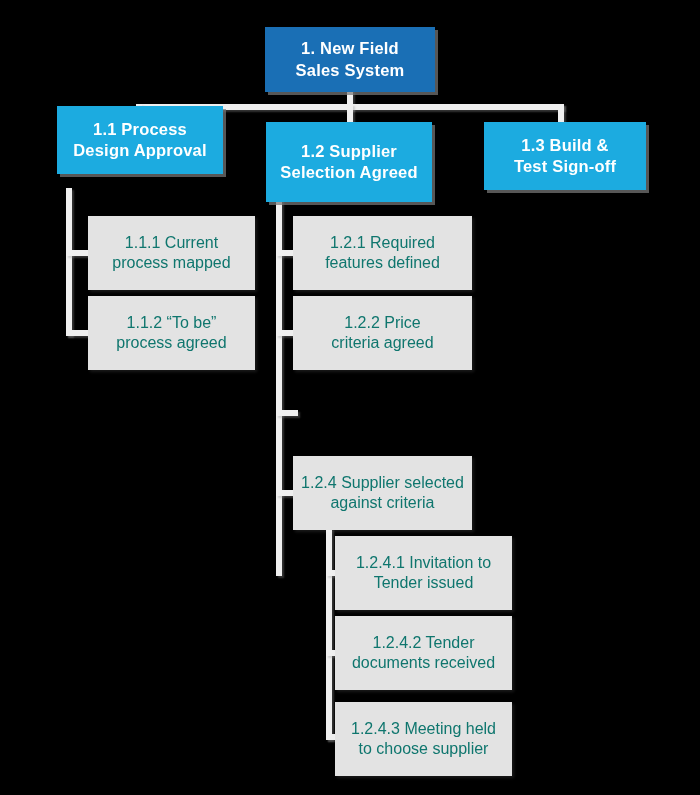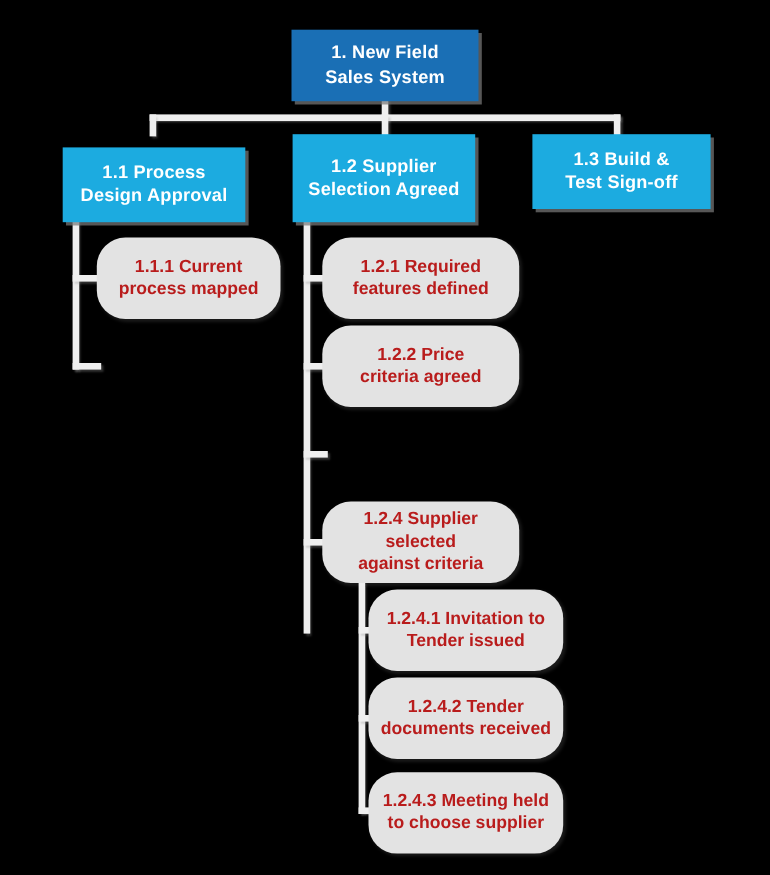--- a/index.html
+++ b/index.html
@@ -44,25 +44,24 @@
   .node.phase {
     background: #1cabe0;
     color: #ffffff;
     font-weight: bold;
     font-size: 16.5px;
     letter-spacing: .2px;
     box-shadow: 3px 3px 0 rgba(120,120,120,0.72);
   }
   .node.task {
     background: #e3e3e3;
-    color: #b91c1c;
-    font-weight: bold;
+    color: #0f766e;
+    font-weight: normal;
     font-size: 16px;
     box-shadow: 2px 2px 3px rgba(255,255,255,0.10);
-    border-radius: 26px;
   }
 
   
   .conn {
     position: absolute;
     background: #efefef;
     z-index: 2;
   }
   .conn.h { height: 6px; }
   .conn.v { width: 6px; }
@@ -92,36 +91,40 @@
   <div class="conn v shadowed" style="left:326px; top:528px; height:212px;"></div>
   <div class="conn h shadowed" style="left:326px; top:570px; width:16px;"></div>
   <div class="conn h shadowed" style="left:326px; top:650px; width:16px;"></div>
   <div class="conn h shadowed" style="left:326px; top:734px; width:16px;"></div>
 
   <div class="node root" style="left:265px; top:27px; width:170px; height:65px;">
     <span class="label">1. New Field
 Sales System</span>
   </div>
 
-  <div class="node phase" style="left:57px; top:134px; width:166px; height:68px;">
+  <div class="node phase" style="left:57px; top:106px; width:166px; height:68px;">
     <span class="label">1.1 Process
 Design Approval</span>
   </div>
   <div class="node phase" style="left:266px; top:122px; width:166px; height:80px;">
     <span class="label">1.2 Supplier
 Selection Agreed</span>
   </div>
   <div class="node phase" style="left:484px; top:122px; width:162px; height:68px;">
     <span class="label">1.3 Build &amp;
 Test Sign-off</span>
   </div>
 
   <div class="node task" style="left:88px; top:216px; width:167px; height:74px;">
     <span class="label">1.1.1 Current
 process mapped</span>
+  </div>
+  <div class="node task" style="left:88px; top:296px; width:167px; height:74px;">
+    <span class="label">1.1.2 “To be”
+process agreed</span>
   </div>
 
   <div class="node task" style="left:293px; top:216px; width:179px; height:74px;">
     <span class="label">1.2.1 Required
 features defined</span>
   </div>
   <div class="node task" style="left:293px; top:296px; width:179px; height:74px;">
     <span class="label">1.2.2 Price
 criteria agreed</span>
   </div>

